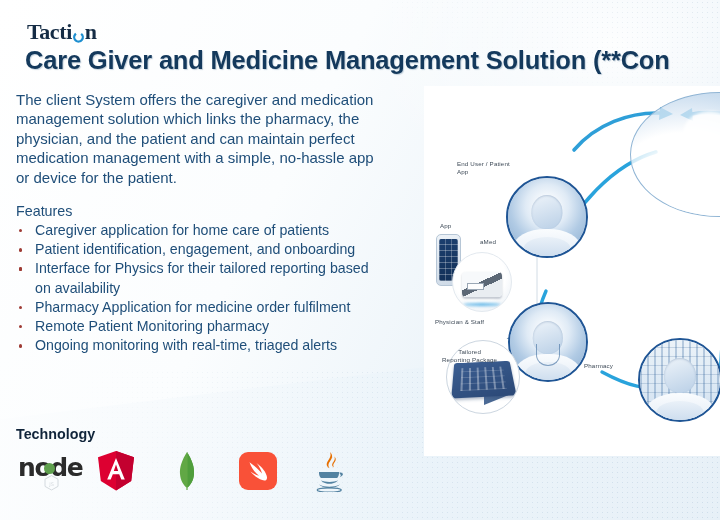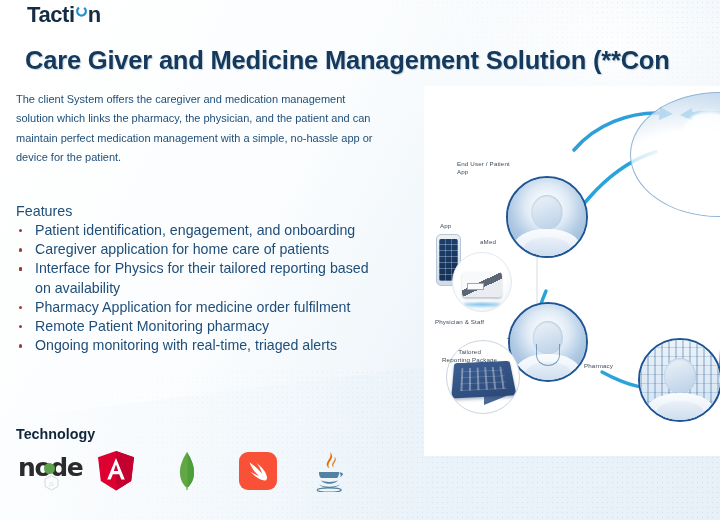--- a/index.html
+++ b/index.html
@@ -52,23 +52,24 @@
     background-image: radial-gradient(rgba(150,180,205,.30) 0.7px, transparent 0.8px);
     background-size: 5px 5px;
     -webkit-mask-image: linear-gradient(200deg, rgba(0,0,0,.85), rgba(0,0,0,0) 72%);
             mask-image: linear-gradient(200deg, rgba(0,0,0,.85), rgba(0,0,0,0) 72%);
     pointer-events: none;
   }
 
   
   .logo {
     position: absolute;
-    left: 27px; top: 4px;
-    display: flex; align-items: flex-start;
+    left: 27px; top: 17px;
+    display: flex; align-items: flex-end;
     height: 26px;
+    font-family: Liberation Serif, serif;
   }
   .logo-text {
     font-size: 22px;
     font-weight: bold;
     letter-spacing: -0.4px;
     color: #152c45;
     line-height: 1;
   }
   .logo-o {
     position: relative;
@@ -91,21 +92,21 @@
     white-space: nowrap;
     text-shadow: 1px 1px 1px rgba(120,150,175,.40);
     line-height: 1.2;
   }
 
   
   .intro {
     position: absolute;
     left: 16px; top: 90px;
     width: 366px;
-    font-size: 11px;
+    font-size: 15px;
     line-height: 19.4px;
     color: #1f4e79;
   }
   .features-h {
     position: absolute;
     left: 16px; top: 203px;
     font-size: 14.3px;
     font-weight: normal;
     color: #1f4e79;
   }
@@ -362,22 +363,22 @@
     </span>
     <span class="logo-text">n</span>
   </div>
 
   <div class="title">Care Giver and Medicine Management Solution (**Con</div>
 
   <p class="intro">The client System offers the caregiver and medication management solution which links the pharmacy, the physician, and the patient and can maintain perfect medication management with a simple, no-hassle app or device for the patient.</p>
 
   <div class="features-h">Features</div>
   <ul class="features">
+    <li><span class="bul"></span><span>Caregiver application for home care of patients</span></li>
     <li><span class="bul"></span><span>Patient identification, engagement, and onboarding</span></li>
-    <li><span class="bul"></span><span>Caregiver application for home care of patients</span></li>
     <li><span class="bul"></span></li>
     <li><span class="bul"></span><span>Interface for Physics for their tailored reporting based on availability</span></li>
     <li><span class="bul"></span><span>Pharmacy Application for medicine order fulfilment</span></li>
     <li><span class="bul"></span><span>Remote Patient Monitoring pharmacy</span></li>
     <li><span class="bul"></span><span>Ongoing monitoring with real-time, triaged alerts</span></li>
   </ul>
 
   <div class="tech-h">Technology</div>
   <div class="tech-row">
 

